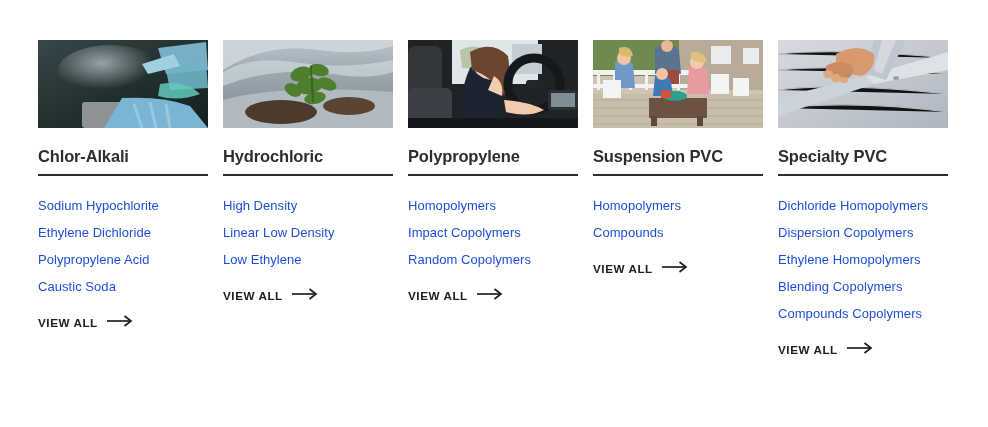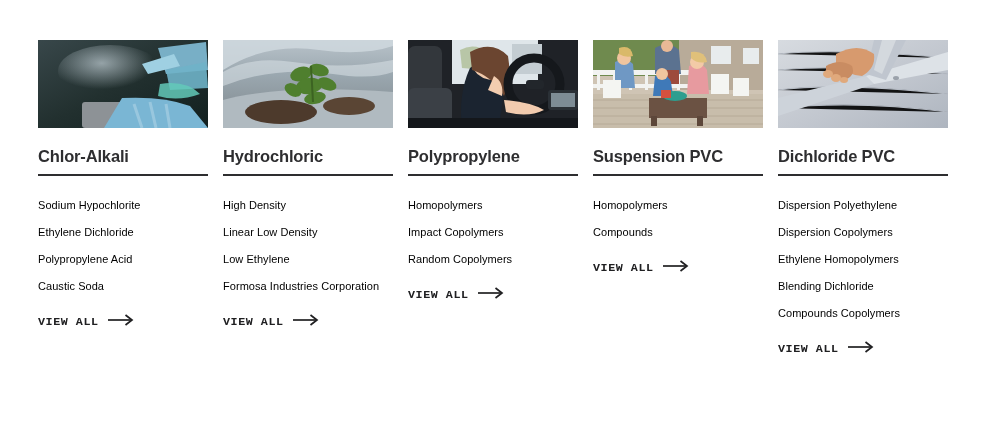--- a/index.html
+++ b/index.html
@@ -57,36 +57,35 @@
     width: 100%;
   }
 
   .category-links {
     list-style: none;
     margin: 0;
     padding: 0;
     margin-top: 21px;
   }
   .category-links li {
-    font-size: 11px;
+    font-size: 13px;
     line-height: 17px;
-    color: #000000;
+    color: #1d4ed8;
     margin-bottom: 10px;
     letter-spacing: 0.05px;
   }
 
   .view-all {
     display: inline-flex;
     align-items: center;
     gap: 9px;
     margin-top: 8px;
     text-decoration: none;
     cursor: pointer;
     width: fit-content;
-    font-family: Liberation Mono, monospace;
   }
   .view-all-label {
     font-size: 11.7px;
     font-weight: bold;
     color: #202022;
     letter-spacing: 0.55px;
     text-transform: uppercase;
     white-space: nowrap;
   }
   .arrow-icon { display: block; }
@@ -165,21 +164,20 @@
       </g>
       <path d="M88 26 L90 62" stroke="#3c6322" stroke-width="2"></path>
     </svg>
       </div>
     <div class="category-title">Hydrochloric</div>
     <div class="title-rule"></div>
     <ul class="category-links">
         <li>High Density</li>
         <li>Linear Low Density</li>
         <li>Low Ethylene</li>
-        <li>Formosa Industries Corporation</li>
       </ul>
     <a class="view-all">
       <span class="view-all-label">VIEW ALL</span>
       <span class="arrow-icon">
         <svg width="26" height="12" viewBox="0 0 26 12" fill="none" aria-hidden="true">
           <path d="M0 6 H23" stroke="#202022" stroke-width="1.7"></path>
           <path d="M17.5 1 L24 6 L17.5 11" stroke="#202022" stroke-width="1.7" fill="none"></path>
         </svg>
       </span>
     </a>
@@ -310,27 +308,27 @@
       <path d="M58 14 Q80 2 96 14 Q98 28 84 36 Q66 34 58 24 Z" fill="#d79a6e"></path>
       <path d="M48 26 Q62 18 74 26 Q78 36 66 40 Q50 38 48 32 Z" fill="#c98c62"></path>
       <g fill="#e0a97c">
         <ellipse cx="50" cy="34" rx="5" ry="4"></ellipse>
             <ellipse cx="58" cy="38" rx="5" ry="4"></ellipse>
         <ellipse cx="66" cy="40" rx="4" ry="3"></ellipse>
       </g>
       <ellipse cx="118" cy="38" rx="3" ry="2" fill="#9ba2ab"></ellipse>
     </svg>
       </div>
-    <div class="category-title">Dichloride PVC</div>
-    <div class="title-rule"></div>
-    <ul class="category-links">
-        <li>Dispersion Polyethylene</li>
+    <div class="category-title">Specialty PVC</div>
+    <div class="title-rule"></div>
+    <ul class="category-links">
+        <li>Dichloride Homopolymers</li>
         <li>Dispersion Copolymers</li>
         <li>Ethylene Homopolymers</li>
-        <li>Blending Dichloride</li>
+        <li>Blending Copolymers</li>
         <li>Compounds Copolymers</li>
       </ul>
     <a class="view-all">
       <span class="view-all-label">VIEW ALL</span>
       <span class="arrow-icon">
         <svg width="26" height="12" viewBox="0 0 26 12" fill="none" aria-hidden="true">
           <path d="M0 6 H23" stroke="#202022" stroke-width="1.7"></path>
           <path d="M17.5 1 L24 6 L17.5 11" stroke="#202022" stroke-width="1.7" fill="none"></path>
         </svg>
       </span>

